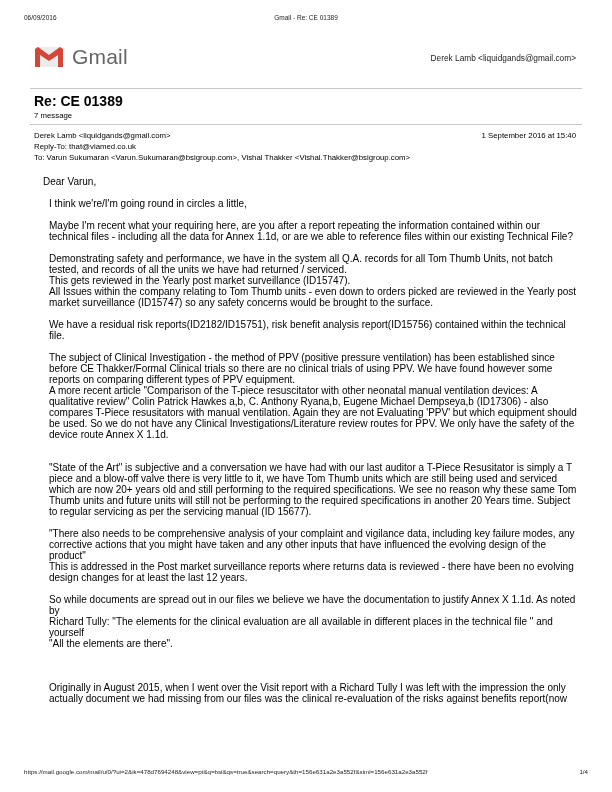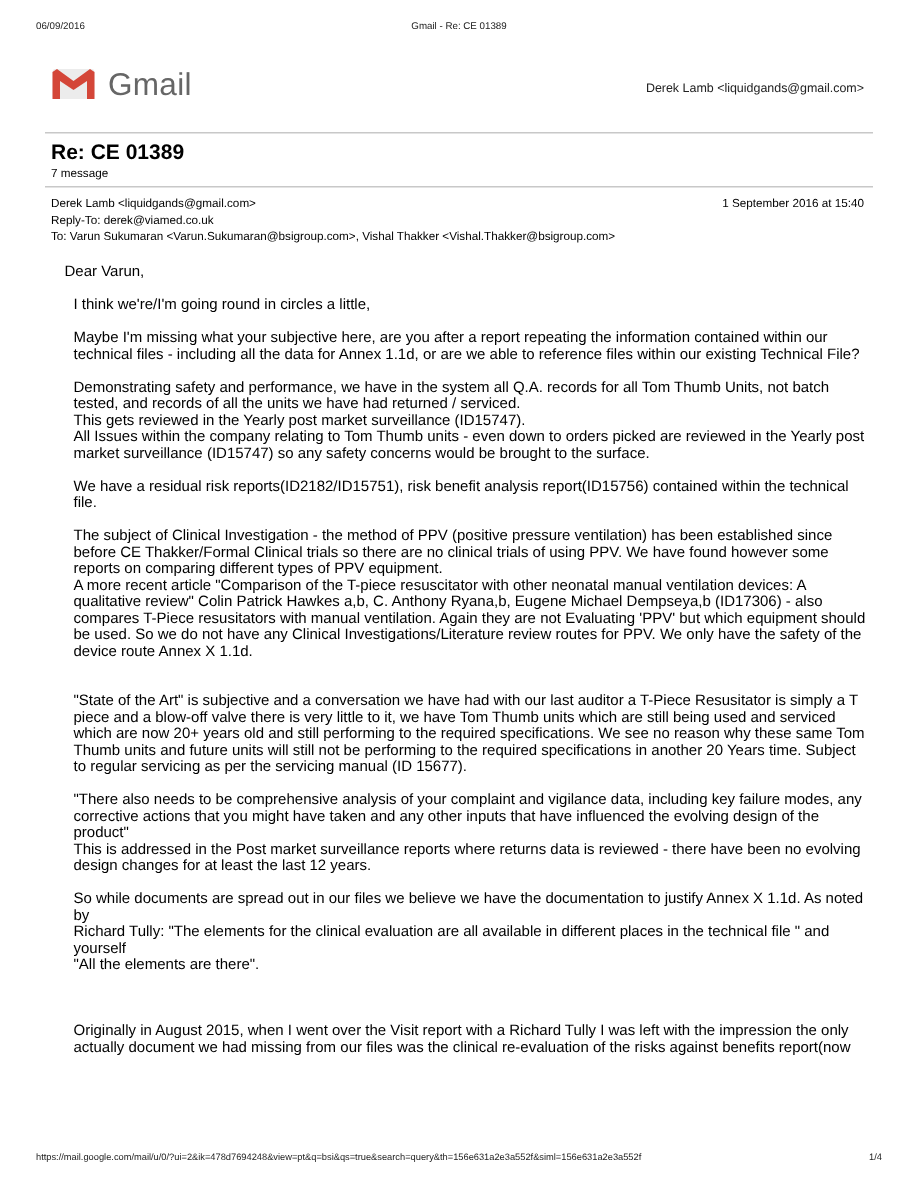--- a/index.html
+++ b/index.html
@@ -3,21 +3,21 @@
 <meta charset="utf-8">
 <style>
   html, body { margin: 0; padding: 0; background: #ffffff; }
   body {
     width: 612px; height: 792px; position: relative; overflow: hidden;
     font-family: "Liberation Sans", sans-serif; color: #000;
   }
   .print-header { position: absolute; top: 14px; left: 24px; right: 24px; height: 10px; font-size: 6.5px; color: #222; }
   .print-header .date { position: absolute; left: 0; top: 0; }
   .print-header .title { position: absolute; left: 0; right: 0; text-align: center; top: 0; }
-  .logo { position: absolute; left: 34px; top: 45px; height: 24px; display: flex; align-items: flex-start; }
+  .logo { position: absolute; left: 34px; top: 45px; height: 24px; display: flex; align-items: center; }
   .logo svg { display: block; }
   .logo .word { font-size: 21px; color: #666; margin-left: 8px; letter-spacing: 0.2px; }
   .account { position: absolute; right: 36px; top: 53px; font-size: 8.3px; color: #222; }
   .rule { position: absolute; left: 30px; right: 30px; height: 1px; background: #c8c8c8; }
   .rule.top { top: 88px; }
   .rule.mid { top: 124px; }
   .subject { position: absolute; left: 34px; top: 93px; font-size: 14px; font-weight: bold; }
   .count { position: absolute; left: 34px; top: 111px; font-size: 7.8px; }
   .meta { position: absolute; left: 34px; right: 36px; top: 130px; font-size: 7.8px; line-height: 11px; }
   .meta .row { position: relative; height: 11px; white-space: nowrap; }
@@ -56,30 +56,30 @@
 <div class="subject">Re: CE 01389</div>
 <div class="count">7 message</div>
 
 <div class="rule mid"></div>
 
 <div class="meta">
   <div class="row">
     <span>Derek Lamb &lt;liquidgands@gmail.com&gt;</span>
     <span class="time">1 September 2016 at 15:40</span>
   </div>
-  <div class="row">Reply-To: derek@viamed.co.uk</div>
+  <div class="row">Reply-To: that@viamed.co.uk</div>
   <div class="row">To: Varun Sukumaran &lt;Varun.Sukumaran@bsigroup.com&gt;, Vishal Thakker &lt;Vishal.Thakker@bsigroup.com&gt;</div>
 </div>
 
 <div class="body">
   <p>Dear Varun,</p>
   <div class="gap"></div>
   <p class="ind">I think we're/I'm going round in circles a little,</p>
   <div class="gap"></div>
-  <p class="ind">Maybe I'm missing what your subjective here, are you after a report repeating the information contained within our technical files - including all the data for Annex 1.1d, or are we able to reference files within our existing Technical File?</p>
+  <p class="ind">Maybe I'm recent what your requiring here, are you after a report repeating the information contained within our technical files - including all the data for Annex 1.1d, or are we able to reference files within our existing Technical File?</p>
   <div class="gap"></div>
   <p class="ind">Demonstrating safety and performance, we have in the system all Q.A. records for all Tom Thumb Units, not batch tested, and records of all the units we have had returned / serviced.</p>
   <p class="ind">This gets reviewed in the Yearly post market surveillance (ID15747).</p>
   <p class="ind">All Issues within the company relating to Tom Thumb units - even down to orders picked are reviewed in the Yearly post market surveillance (ID15747) so any safety concerns would be brought to the surface.</p>
   <div class="gap"></div>
   <p class="ind">We have a residual risk reports(ID2182/ID15751), risk benefit analysis report(ID15756) contained within the technical file.</p>
   <div class="gap"></div>
   <p class="ind">The subject of Clinical Investigation - the method of PPV (positive pressure ventilation) has been established since before CE Thakker/Formal Clinical trials so there are no clinical trials of using PPV. We have found however some reports on comparing different types of PPV equipment.</p>
   <p class="ind">A more recent article "Comparison of the T-piece resuscitator with other neonatal manual ventilation devices: A qualitative review" Colin Patrick Hawkes a,b, C. Anthony Ryana,b, Eugene Michael Dempseya,b (ID17306) - also compares T-Piece resusitators with manual ventilation. Again they are not Evaluating 'PPV' but which equipment should be used. So we do not have any Clinical Investigations/Literature review routes for PPV. We only have the safety of the device route Annex X 1.1d.</p>
   <div class="gap2"></div>

